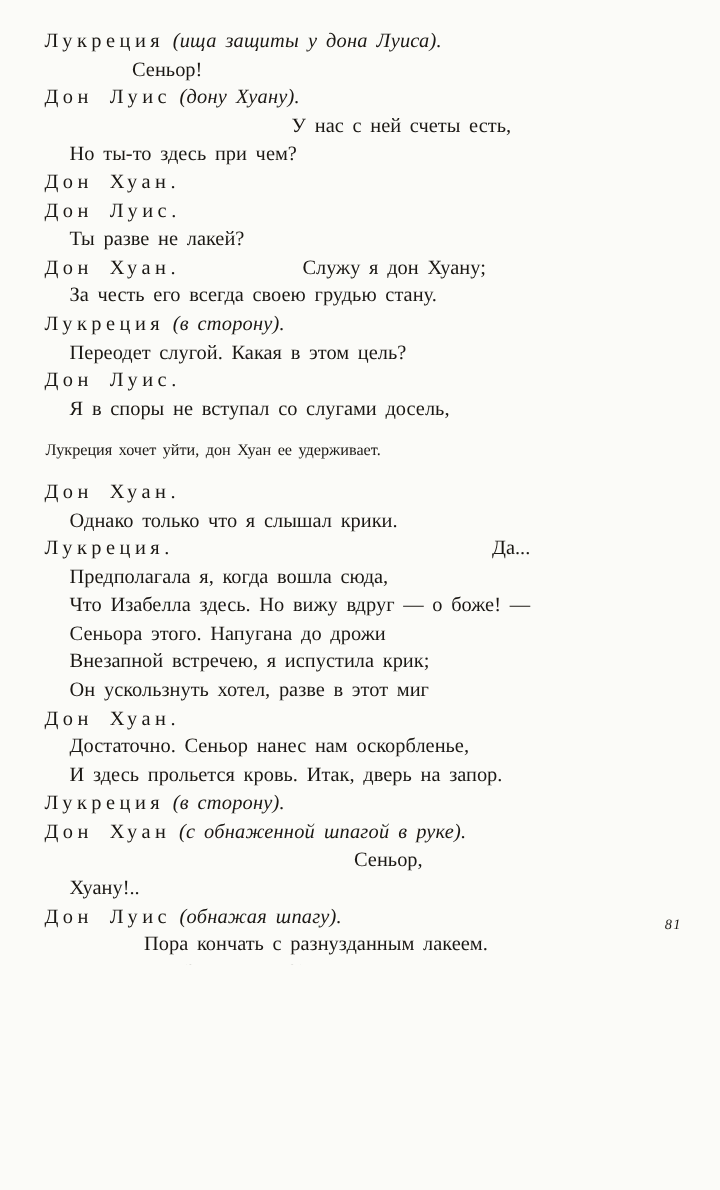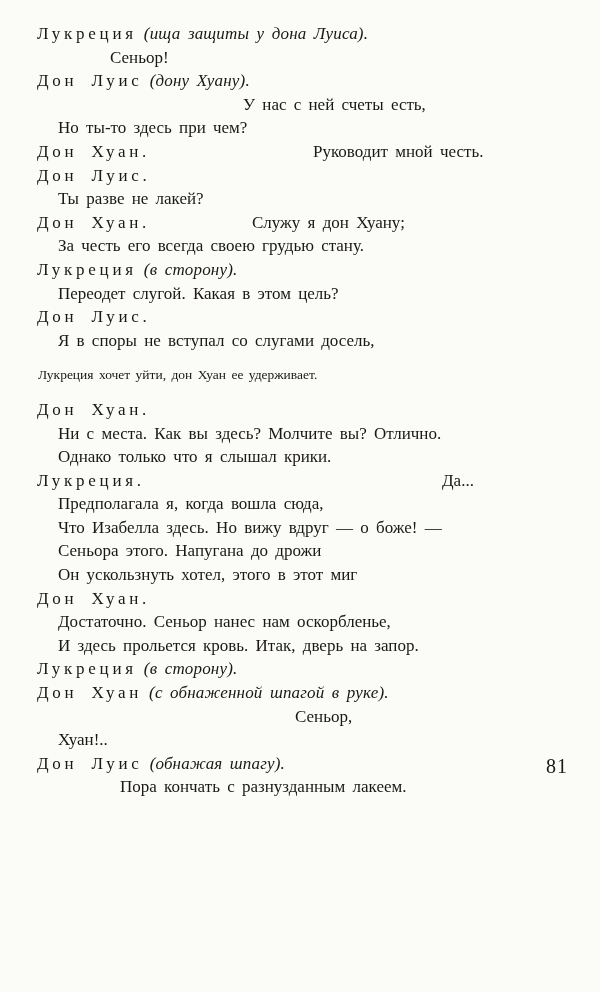--- a/index.html
+++ b/index.html
@@ -44,72 +44,73 @@
   .v { padding-left: 58px; }
   
   .i120 { padding-left: 120px; }
   .i155 { padding-left: 110px; }
   .i243 { padding-left: 243px; }
   .i295 { padding-left: 295px; }
   
   .tail { position: absolute; top: 0; letter-spacing: normal; }
   .t252 { left: 252px; }
   .t313 { left: 313px; }
-  .t410 { left: 410px; margin-left: 32px; }
+  .t410 { left: 410px; }
   
   .sd {
     margin: 11px 0;
     padding-left: 38px;
     padding-right: 100px;
     text-align: left;
     font-size: 13.5px;
     word-spacing: 2px;
   }
   .page-number {
     position: absolute;
     right: 32px;
     bottom: 26px;
-    font-size: 20px;
+    font-size: 12px;
     letter-spacing: 1px;
+    font-style: italic;
   }
 </style>
 </head>
 <body>
 
 <div class="page">
   <div class="text-block">
       <div class="line sp"><span class="name">Лукреция</span><span class="dir">(ища защиты у дона Луиса).</span></div>
       <div class="line v i155"><span>Сеньор!</span></div>
       <div class="line sp"><span class="name">Дон Луис</span><span class="dir">(дону Хуану).</span></div>
       <div class="line v i243"><span>У нас с ней счеты есть,</span></div>
       <div class="line v"><span>Но ты-то здесь при чем?</span></div>
-      <div class="line spt"><span class="name">Дон Хуан.</span><span class="tail t313">Руководит мной честь.</span></div>
+      <div class="line spt"><span class="name">Дон Хуан.</span></div>
       <div class="line sp"><span class="name">Дон Луис.</span></div>
       <div class="line v"><span>Ты разве не лакей?</span></div>
       <div class="line spt"><span class="name">Дон Хуан.</span><span class="tail t252">Служу я дон Хуану;</span></div>
       <div class="line v"><span>За честь его всегда своею грудью стану.</span></div>
       <div class="line sp"><span class="name">Лукреция</span><span class="dir">(в сторону).</span></div>
       <div class="line v"><span>Переодет слугой. Какая в этом цель?</span></div>
       <div class="line sp"><span class="name">Дон Луис.</span></div>
       <div class="line v"><span>Я в споры не вступал со слугами досель,</span></div>
       <div class="line sd"><span>Лукреция хочет уйти, дон Хуан ее удерживает.</span></div>
       <div class="line sp"><span class="name">Дон Хуан.</span></div>
-      <div class="line v"><span>Ни с места. Как вы здесь? Молчите вы? Отлично.</span></div>
       <div class="line v"><span>Однако только что я слышал крики.</span></div>
       <div class="line spt"><span class="name">Лукреция.</span><span class="tail t410">Да...</span></div>
       <div class="line v"><span>Предполагала я, когда вошла сюда,</span></div>
       <div class="line v"><span>Что Изабелла здесь. Но вижу вдруг — о боже! —</span></div>
       <div class="line v"><span>Сеньора этого. Напугана до дрожи</span></div>
-      <div class="line v"><span>Он ускользнуть хотел, этого в этот миг</span></div>
+      <div class="line v"><span>Внезапной встречею, я испустила крик;</span></div>
+      <div class="line v"><span>Он ускользнуть хотел, разве в этот миг</span></div>
       <div class="line sp"><span class="name">Дон Хуан.</span></div>
       <div class="line v"><span>Достаточно. Сеньор нанес нам оскорбленье,</span></div>
       <div class="line v"><span>И здесь прольется кровь. Итак, дверь на запор.</span></div>
       <div class="line sp"><span class="name">Лукреция</span><span class="dir">(в сторону).</span></div>
       <div class="line sp"><span class="name">Дон Хуан</span><span class="dir">(с обнаженной шпагой в руке).</span></div>
       <div class="line v i295"><span>Сеньор,</span></div>
-      <div class="line v"><span>Хуан!..</span></div>
+      <div class="line v"><span>Хуану!..</span></div>
       <div class="line sp"><span class="name">Дон Луис</span><span class="dir">(обнажая шпагу).</span></div>
       <div class="line v i120"><span>Пора кончать с разнузданным лакеем.</span></div>
       <div class="line sp"><span class="name">Дон Хуан</span><span class="dir">(делая выпад).</span></div>
       <div class="line v"><span>Держитесь!</span></div>
     </div>
   <div class="page-number">81</div>
 </div>
 
 </body></html>

